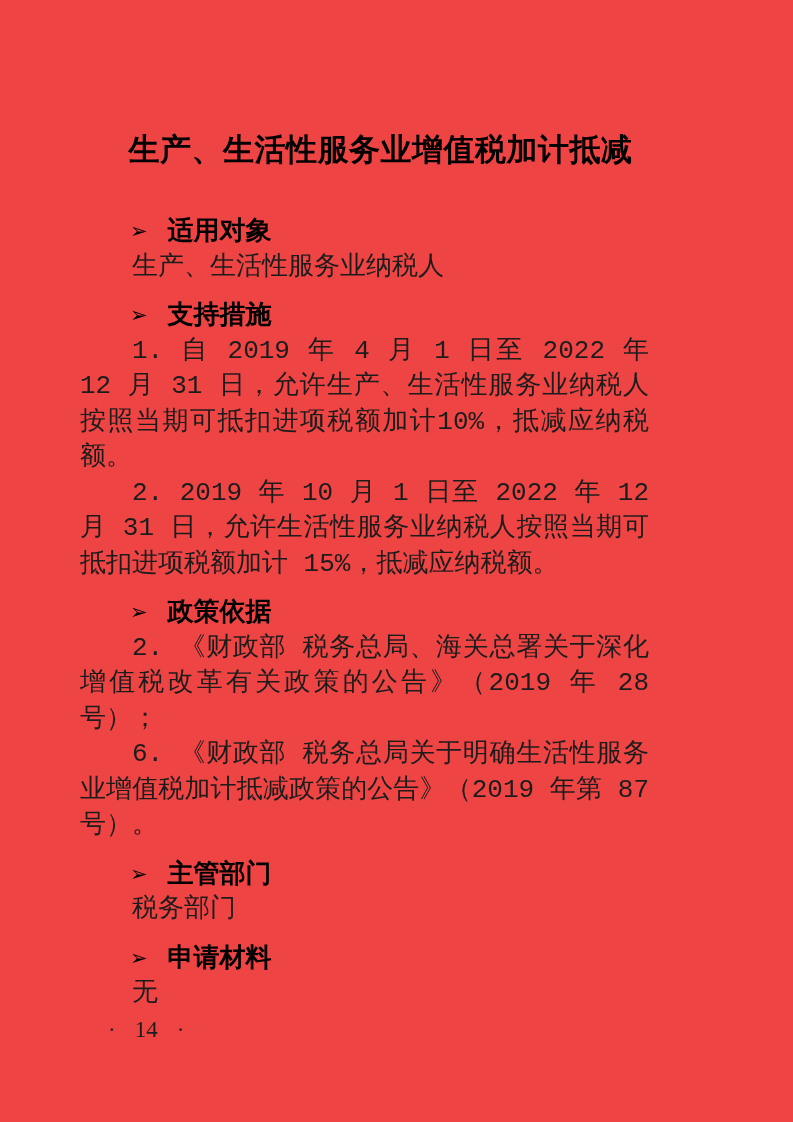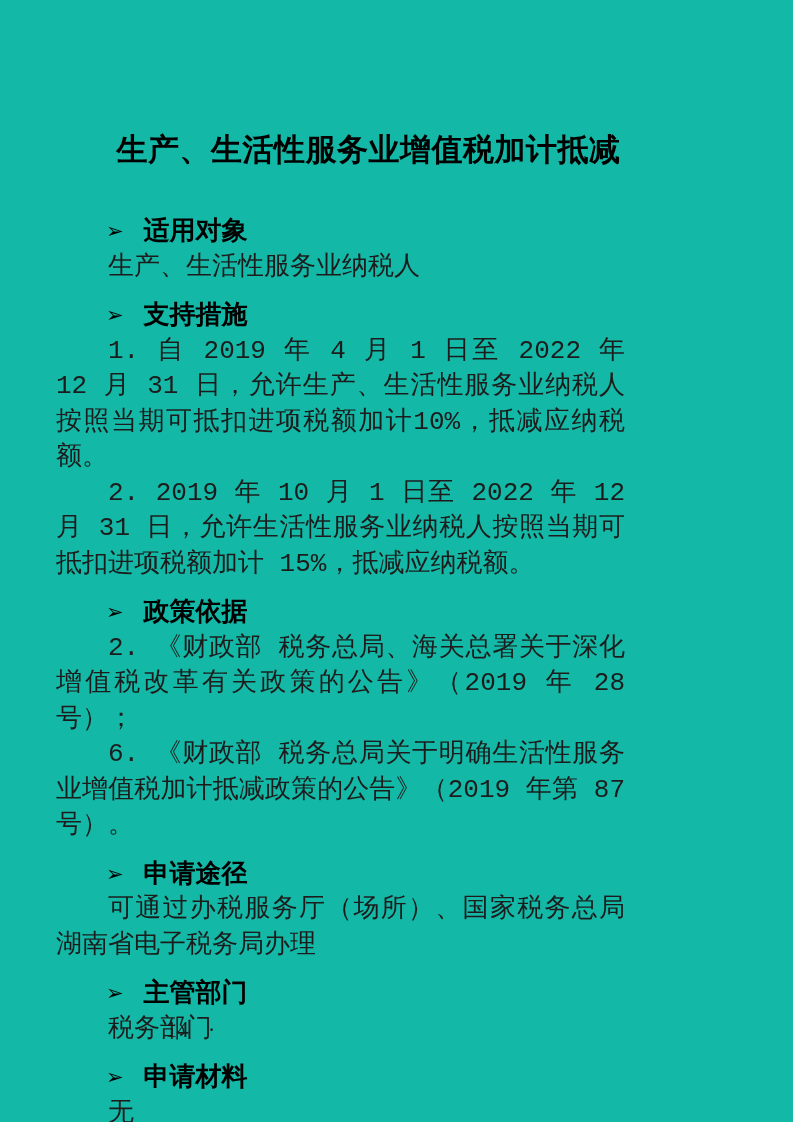--- a/index.html
+++ b/index.html
@@ -11,23 +11,23 @@
     width: 793px;
     height: 1122px;
     position: relative;
     overflow: hidden;
   }
   .page {
     position: absolute;
     top: 0; left: 0;
     width: 793px;
     height: 1122px;
-    background: #14b8a6;
+    background: #ef4444;
     box-sizing: border-box;
-    padding: 131px 100px 0 44px;
+    padding: 131px 100px 0 68px;
   }
   .doc-title {
     margin: 0;
     font-family: "Liberation Sans", "DejaVu Sans", sans-serif;
     font-weight: 700;
     font-size: 31px;
     line-height: 38px;
     text-align: center;
     color: #000000;
     letter-spacing: 0.5px;
@@ -66,21 +66,20 @@
   }
   .footer {
     position: absolute;
     top: 1016px;
     left: 108px;
     font-family: "Liberation Serif", "DejaVu Serif", serif;
     font-size: 23px;
     line-height: 28px;
     color: #1c1c1c;
     letter-spacing: 0;
-    margin-left: 31px;
   }
   .footer .dot { display: inline-block; }
   .footer .pagenum {
     display: inline-block;
     margin: 0 19px;
   }
 </style>
 </head>
 <body>
 
@@ -96,24 +95,20 @@
         <h2 class="heading"><span class="bullet">➢</span><span class="heading-text">支持措施</span></h2>
         <p class="para">1. 自 2019 年 4 月 1 日至 2022 年 12 月 31 日，允许生产、生活性服务业纳税人按照当期可抵扣进项税额加计10%，抵减应纳税额。</p>
         <p class="para">2. 2019 年 10 月 1 日至 2022 年 12 月 31 日，允许生活性服务业纳税人按照当期可抵扣进项税额加计 15%，抵减应纳税额。</p>
       </div>
       <div class="section">
         <h2 class="heading"><span class="bullet">➢</span><span class="heading-text">政策依据</span></h2>
         <p class="para">2. 《财政部 税务总局、海关总署关于深化增值税改革有关政策的公告》（2019 年 28 号）；</p>
         <p class="para">6. 《财政部 税务总局关于明确生活性服务业增值税加计抵减政策的公告》（2019 年第 87 号）。</p>
       </div>
       <div class="section">
-        <h2 class="heading"><span class="bullet">➢</span><span class="heading-text">申请途径</span></h2>
-        <p class="para">可通过办税服务厅（场所）、国家税务总局湖南省电子税务局办理</p>
-      </div>
-      <div class="section">
         <h2 class="heading"><span class="bullet">➢</span><span class="heading-text">主管部门</span></h2>
         <p class="para">税务部门</p>
       </div>
       <div class="section">
         <h2 class="heading"><span class="bullet">➢</span><span class="heading-text">申请材料</span></h2>
         <p class="para">无</p>
       </div>
     </div>
 
   <div class="footer">

